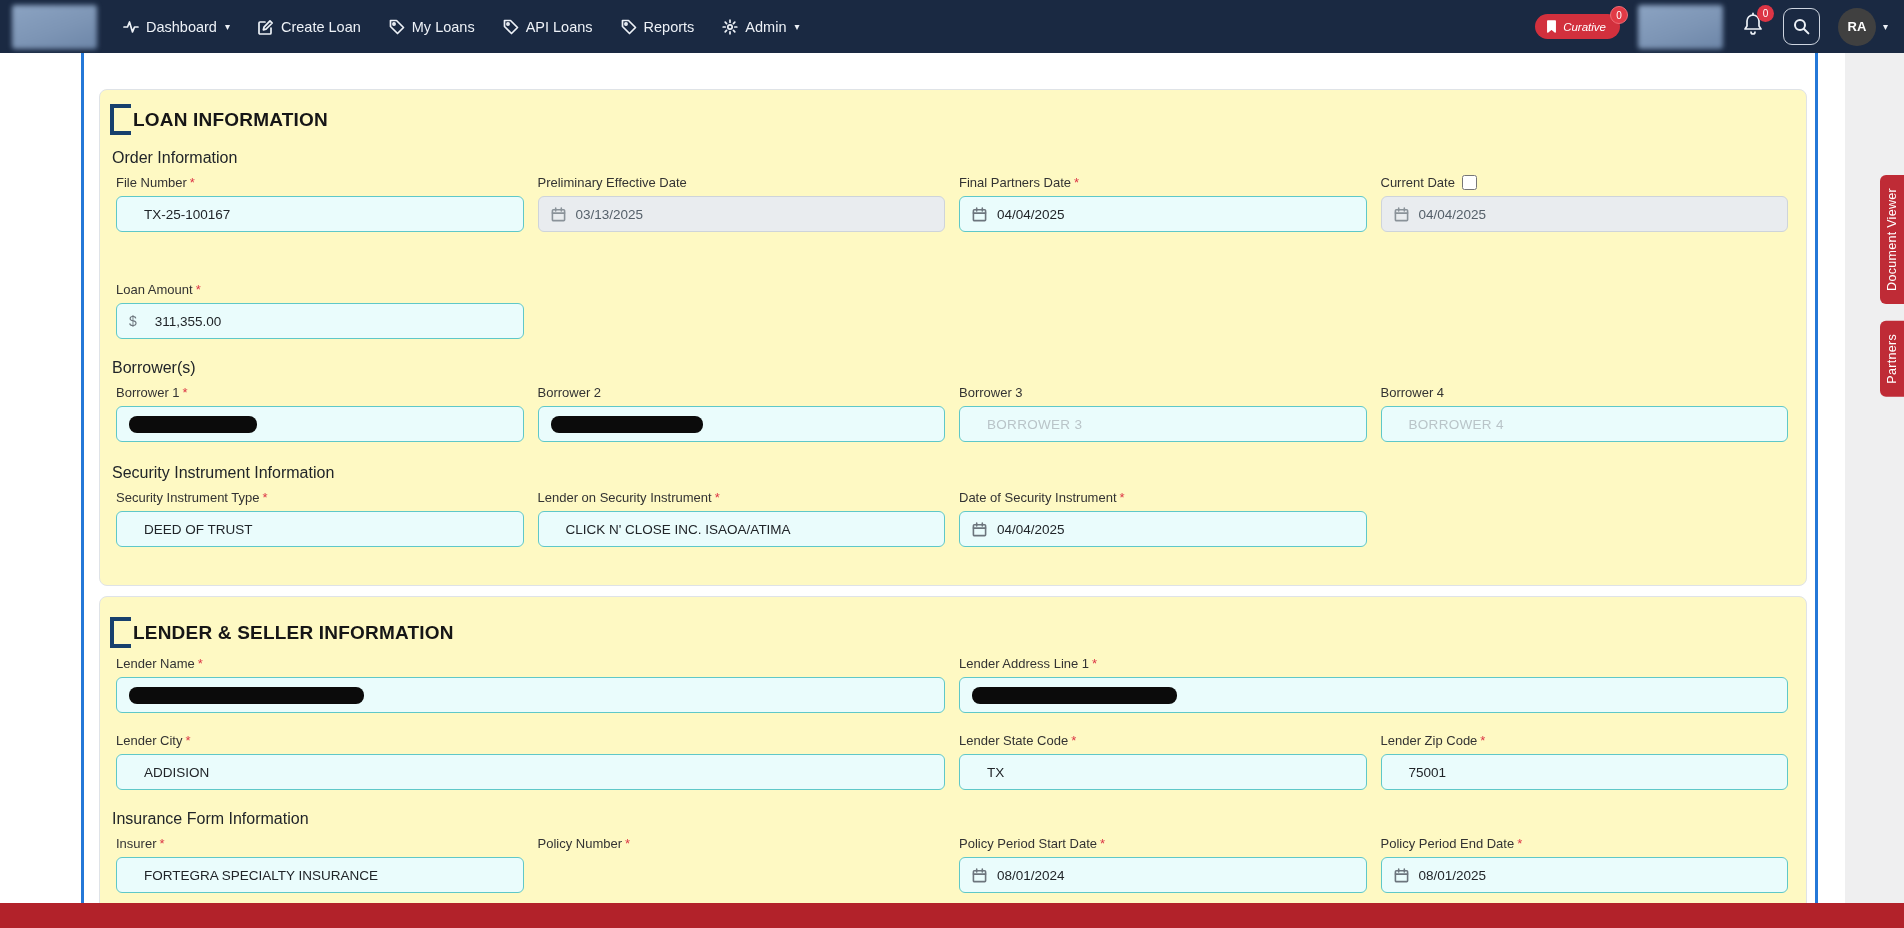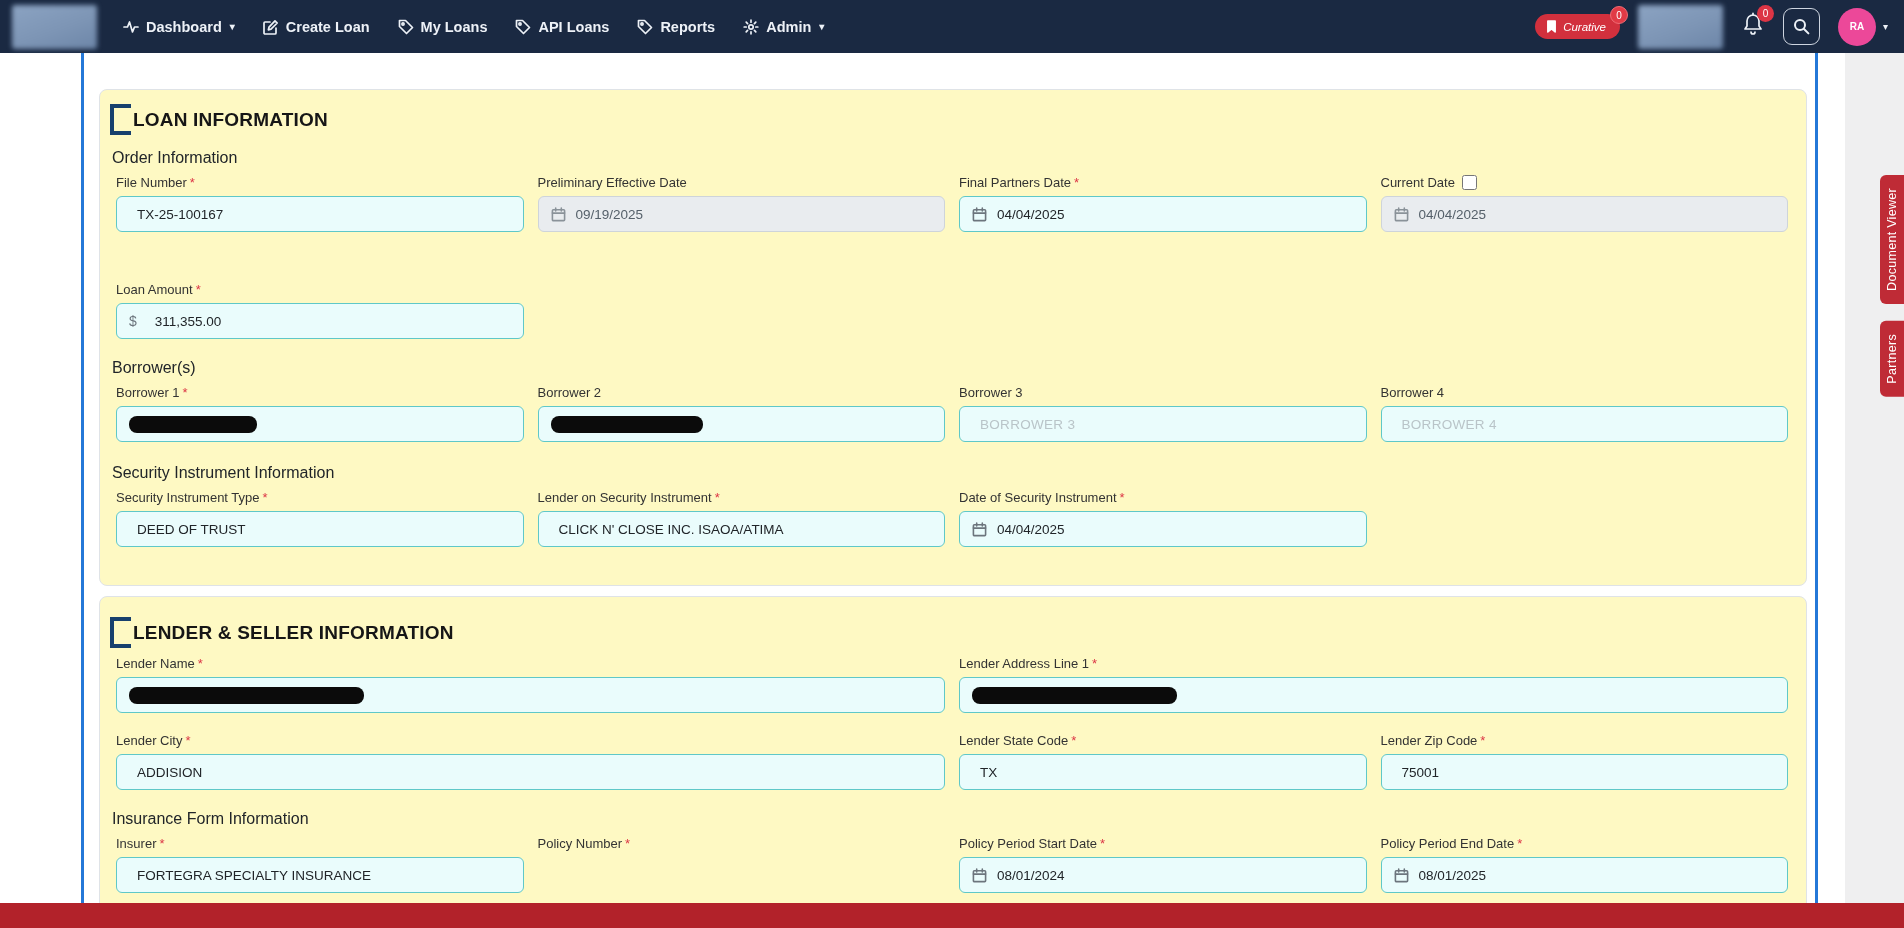--- a/index.html
+++ b/index.html
@@ -7,37 +7,37 @@
     font-family:"Liberation Sans", sans-serif; background:#fff; }
 
   
   .navbar { position:absolute; left:0; top:0; width:1904px; height:53px;
     background:#1a2942; display:flex; align-items:center; padding:0 16px 0 12px; z-index:60; }
   .brand-blur { width:85px; height:44px; border-radius:3px; flex:0 0 auto;
     background:linear-gradient(160deg,#8ba3c2 0%,#7d95b5 55%,#6d86a8 100%);
     filter:blur(2.5px); }
   .brand-blur.small { width:85px; height:44px; }
   .nav-items { display:flex; align-items:center; gap:28px; margin-left:26px; }
-  .nav-item { display:flex; align-items:center; gap:7px; color:#edf1f7; font-size:14.5px; cursor:pointer; white-space:nowrap;font-weight:bold; }
+  .nav-item { display:flex; align-items:center; gap:7px; color:#edf1f7; font-size:14.5px; cursor:pointer; white-space:nowrap; }
   .nav-item svg { stroke:#edf1f7; }
   .caret { font-size:10px; color:#edf1f7; margin-left:1px; }
   .nav-right { margin-left:auto; display:flex; align-items:center; gap:18px; }
   .curative-pill { position:relative; background:#d2303d; color:#fff; border-radius:15px;
     padding:6px 14px 6px 11px; font-size:11.5px; font-style:italic; display:flex; align-items:center; gap:6px; cursor:pointer; }
   .mini-badge { position:absolute; top:-8px; right:-8px; min-width:18px; height:18px; border-radius:9px;
     background:#e13a46; color:#fff; font-size:10px; font-style:normal; display:flex; align-items:center; justify-content:center;
     border:1.5px solid #ef6b74; padding:0 4px; }
   .bell-wrap { position:relative; cursor:pointer; }
   .bell-badge { position:absolute; top:-7px; right:-9px; min-width:17px; height:17px; border-radius:9px;
     background:#dc3545; color:#fff; font-size:10px; display:flex; align-items:center; justify-content:center; padding:0 4px; }
   .search-btn { width:37px; height:37px; border:1.5px solid #cdd4df; border-radius:9px; background:transparent;
     display:flex; align-items:center; justify-content:center; cursor:pointer; }
   .avatar-wrap { display:flex; align-items:center; gap:6px; cursor:pointer; }
-  .avatar { width:38px; height:38px; border-radius:50%; background:#ec4899; color:#fff;
-    font-size:10px; font-weight:bold; display:flex; align-items:center; justify-content:center; }
+  .avatar { width:38px; height:38px; border-radius:50%; background:#404040; color:#fff;
+    font-size:13px; font-weight:bold; display:flex; align-items:center; justify-content:center; }
 
   
   .page { position:absolute; left:0; top:53px; width:1904px; height:875px; background:#fff; }
   .gray-right { position:absolute; right:0; top:0; bottom:0; width:59px; background:#efeff0; }
   .vline { position:absolute; top:0; bottom:0; width:2.5px; background:#2478d8; }
   .vline.left { left:81px; } .vline.right { left:1815px; }
 
   .card { position:absolute; left:99px; width:1708px; background:#fef9c3;
     border:1px solid #dfe3e7; border-radius:8px; padding:14px 12px 20px 10px; }
   .card1 { top:36px; height:497px; }
@@ -47,21 +47,21 @@
   .bracket { width:21px; height:31px; border:4px solid #17406d; border-right:none;
     display:inline-block; margin-right:-15px; flex:0 0 auto; }
   .sec-title h2 { font-size:19px; font-weight:bold; color:#161616; letter-spacing:.2px; padding-left:17px; }
 
   .subhead { font-size:16px; color:#212529; margin:14px 0 8px 2px; font-weight:normal; }
   .grid { display:grid; grid-template-columns:repeat(4,1fr); column-gap:14px; margin:0 6px; }
   .span2 { grid-column:span 2; }
   .fg label { display:flex; align-items:center; font-size:13px; color:#333; margin-bottom:6px; }
   .req { color:#dc3545; margin-left:3px; }
   .inp { width:100%; height:36px; border:1px solid #5fc8c8; background:#eafcfc; border-radius:6px;
-    padding:0 20px; font-size:13.5px; color:#212529; font-family:"Liberation Sans",sans-serif; outline:none; }
+    padding:0 27px; font-size:13.5px; color:#212529; font-family:"Liberation Sans",sans-serif; outline:none; }
   .inp::placeholder { color:#b9c4c8; letter-spacing:.3px; }
   .box { width:100%; height:36px; border:1px solid #5fc8c8; background:#eafcfc; border-radius:6px;
     padding:0 12px; font-size:13.5px; color:#212529; display:flex; align-items:center; gap:10px; }
   .box.gray { background:#e9ecef; border-color:#ced4da; color:#55606a; }
   .prefix { color:#6c757d; margin-right:8px; font-size:14px; }
   .redact { height:17px; background:#0b0b0b; border-radius:8px; filter:blur(.6px); }
   .cd-check { width:15px; height:15px; margin-left:7px; accent-color:#c9ced4; }
 
   
   .side-tab { position:absolute; right:0; writing-mode:vertical-rl; transform:rotate(180deg);
@@ -178,21 +178,21 @@
       </div>
       <div class="fg">
         <label>
             <span>Preliminary Effective Date</span>
           </label>
         <div class="box gray">
           <svg class="ic" width="15" height="15" viewBox="0 0 16 16" style="stroke:#8a9299">
               <rect x="1.5" y="3" width="13" height="11.5" rx="1"></rect>
               <path d="M1.5 6.5h13M5 1.2v3M11 1.2v3"></path>
             </svg>
-          <span>09/19/2025</span>
+          <span>03/13/2025</span>
         </div>
       </div>
       <div class="fg">
         <label>
             <span>Final Partners Date</span>
             <span class="req">*</span>
           </label>
         <div class="box">
           <svg class="ic" width="15" height="15" viewBox="0 0 16 16" style="stroke:#6c757d">
               <rect x="1.5" y="3" width="13" height="11.5" rx="1"></rect>

